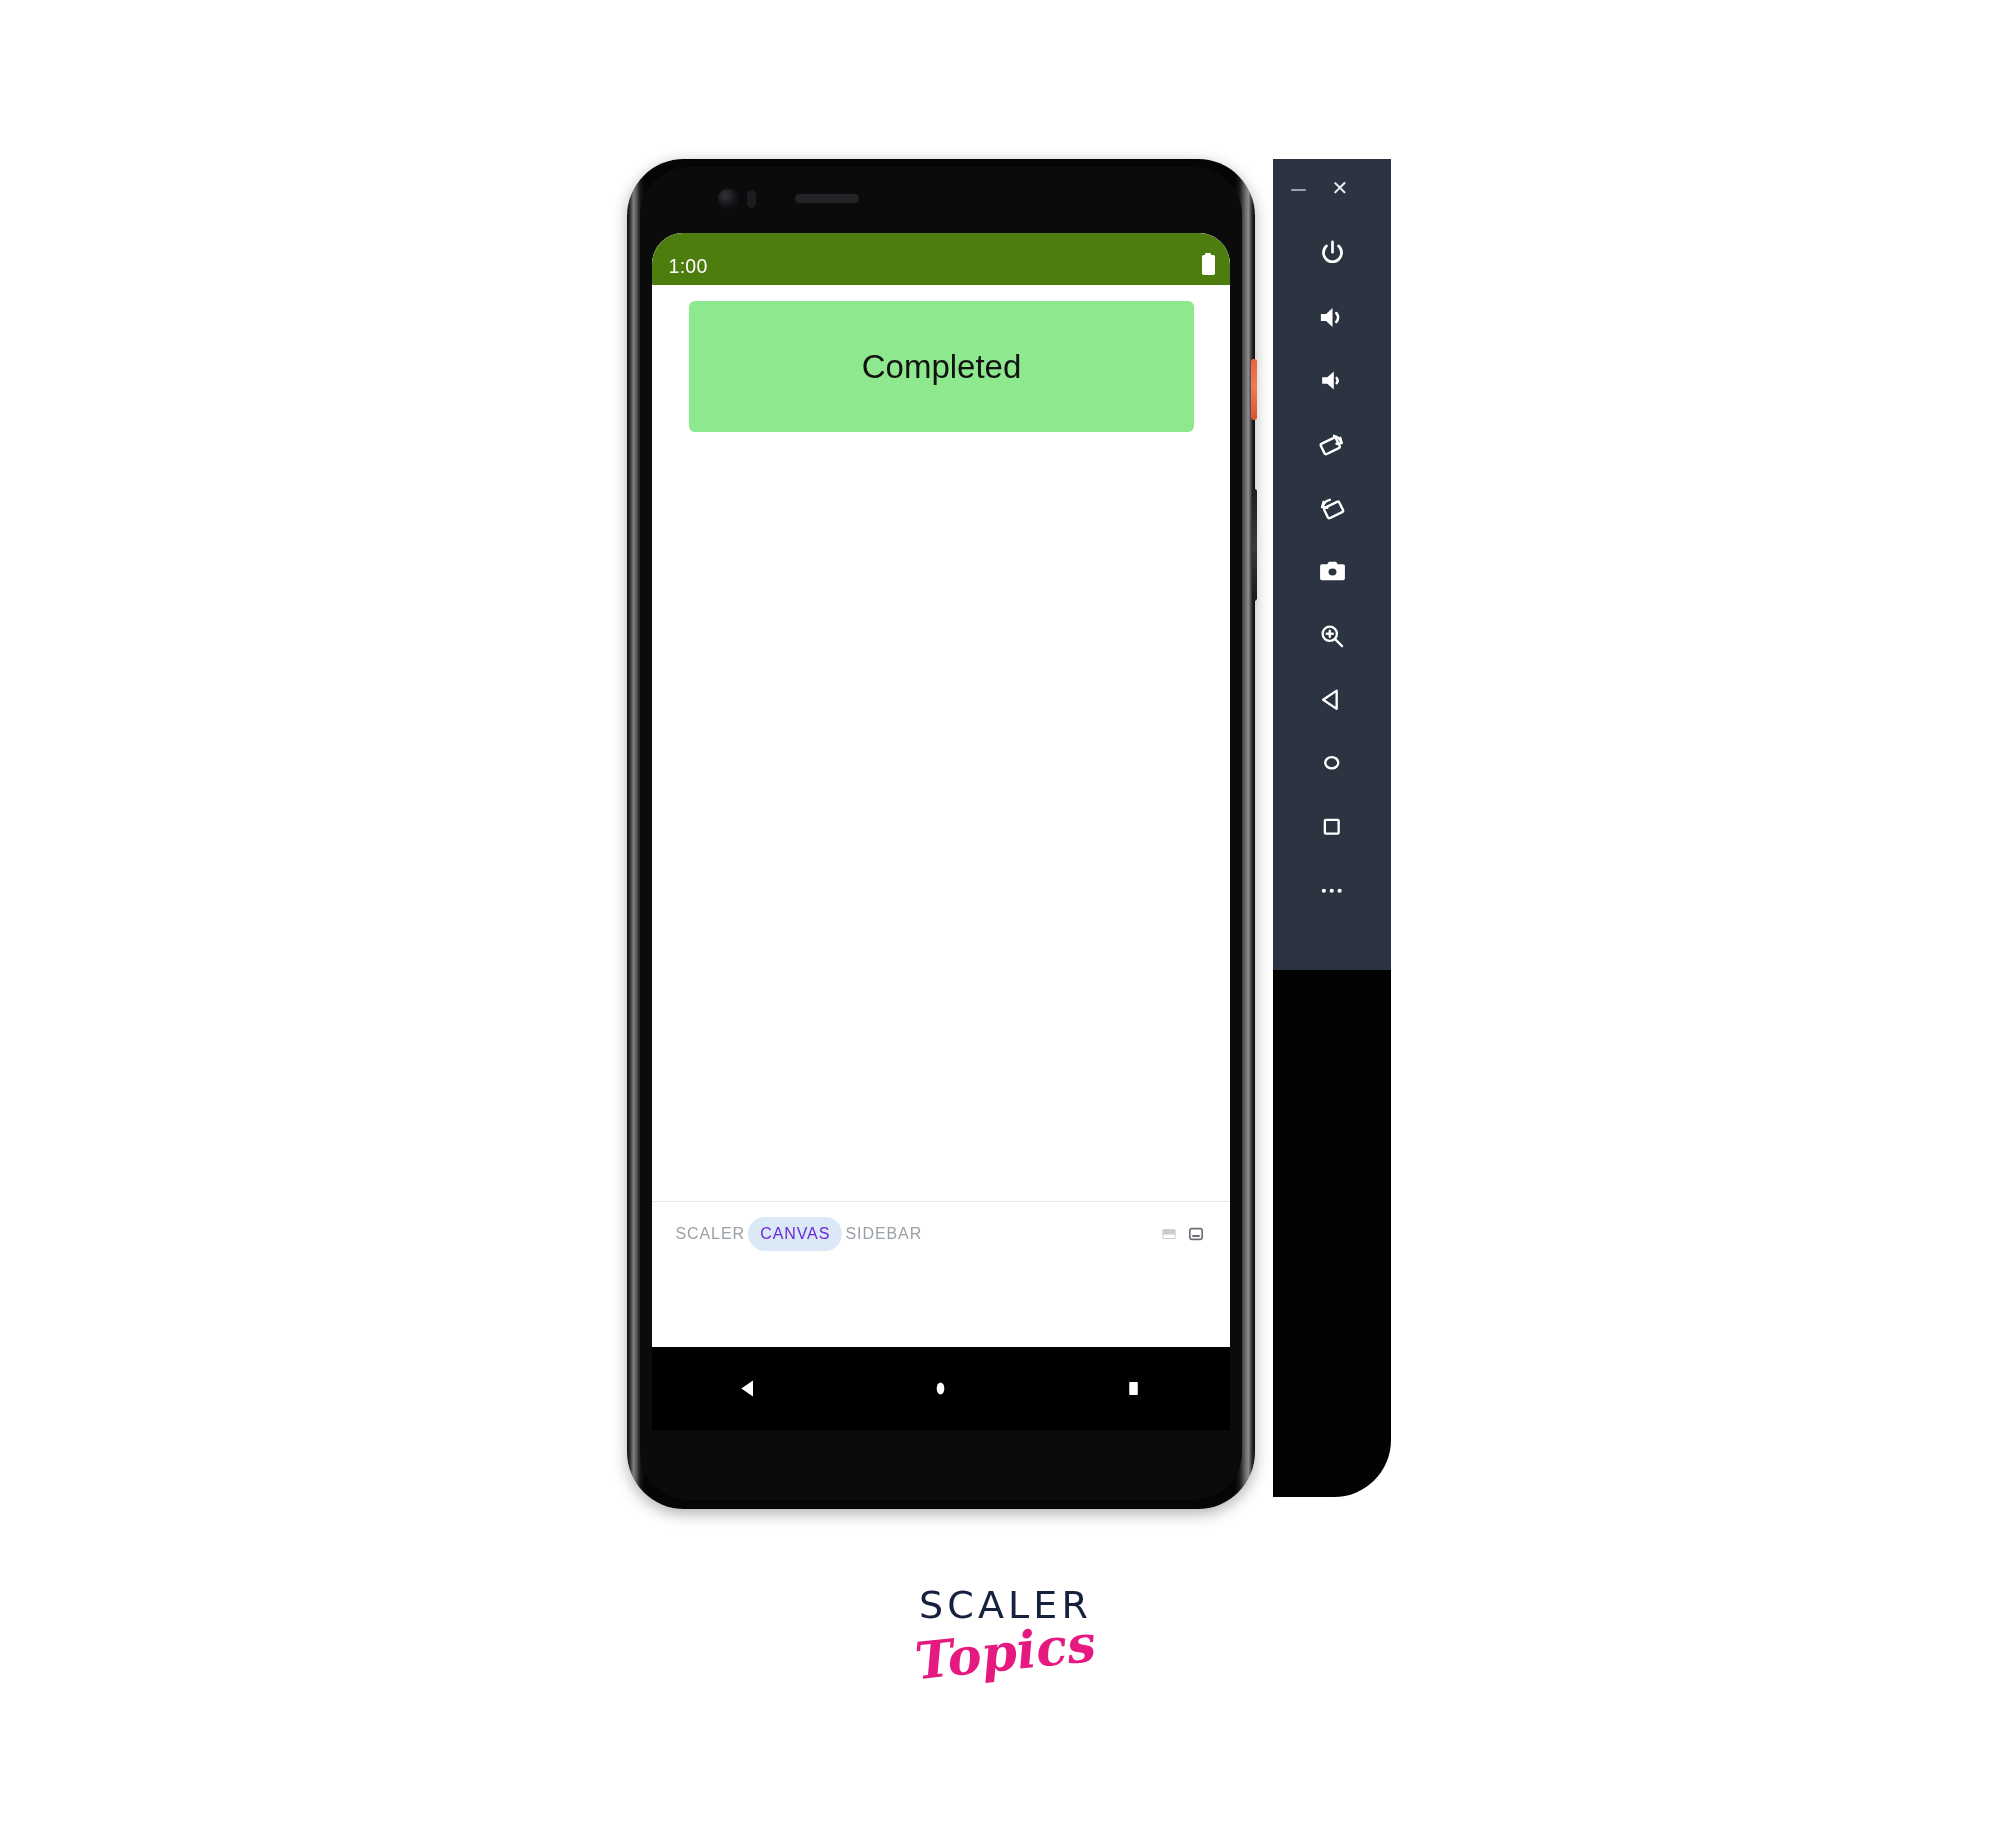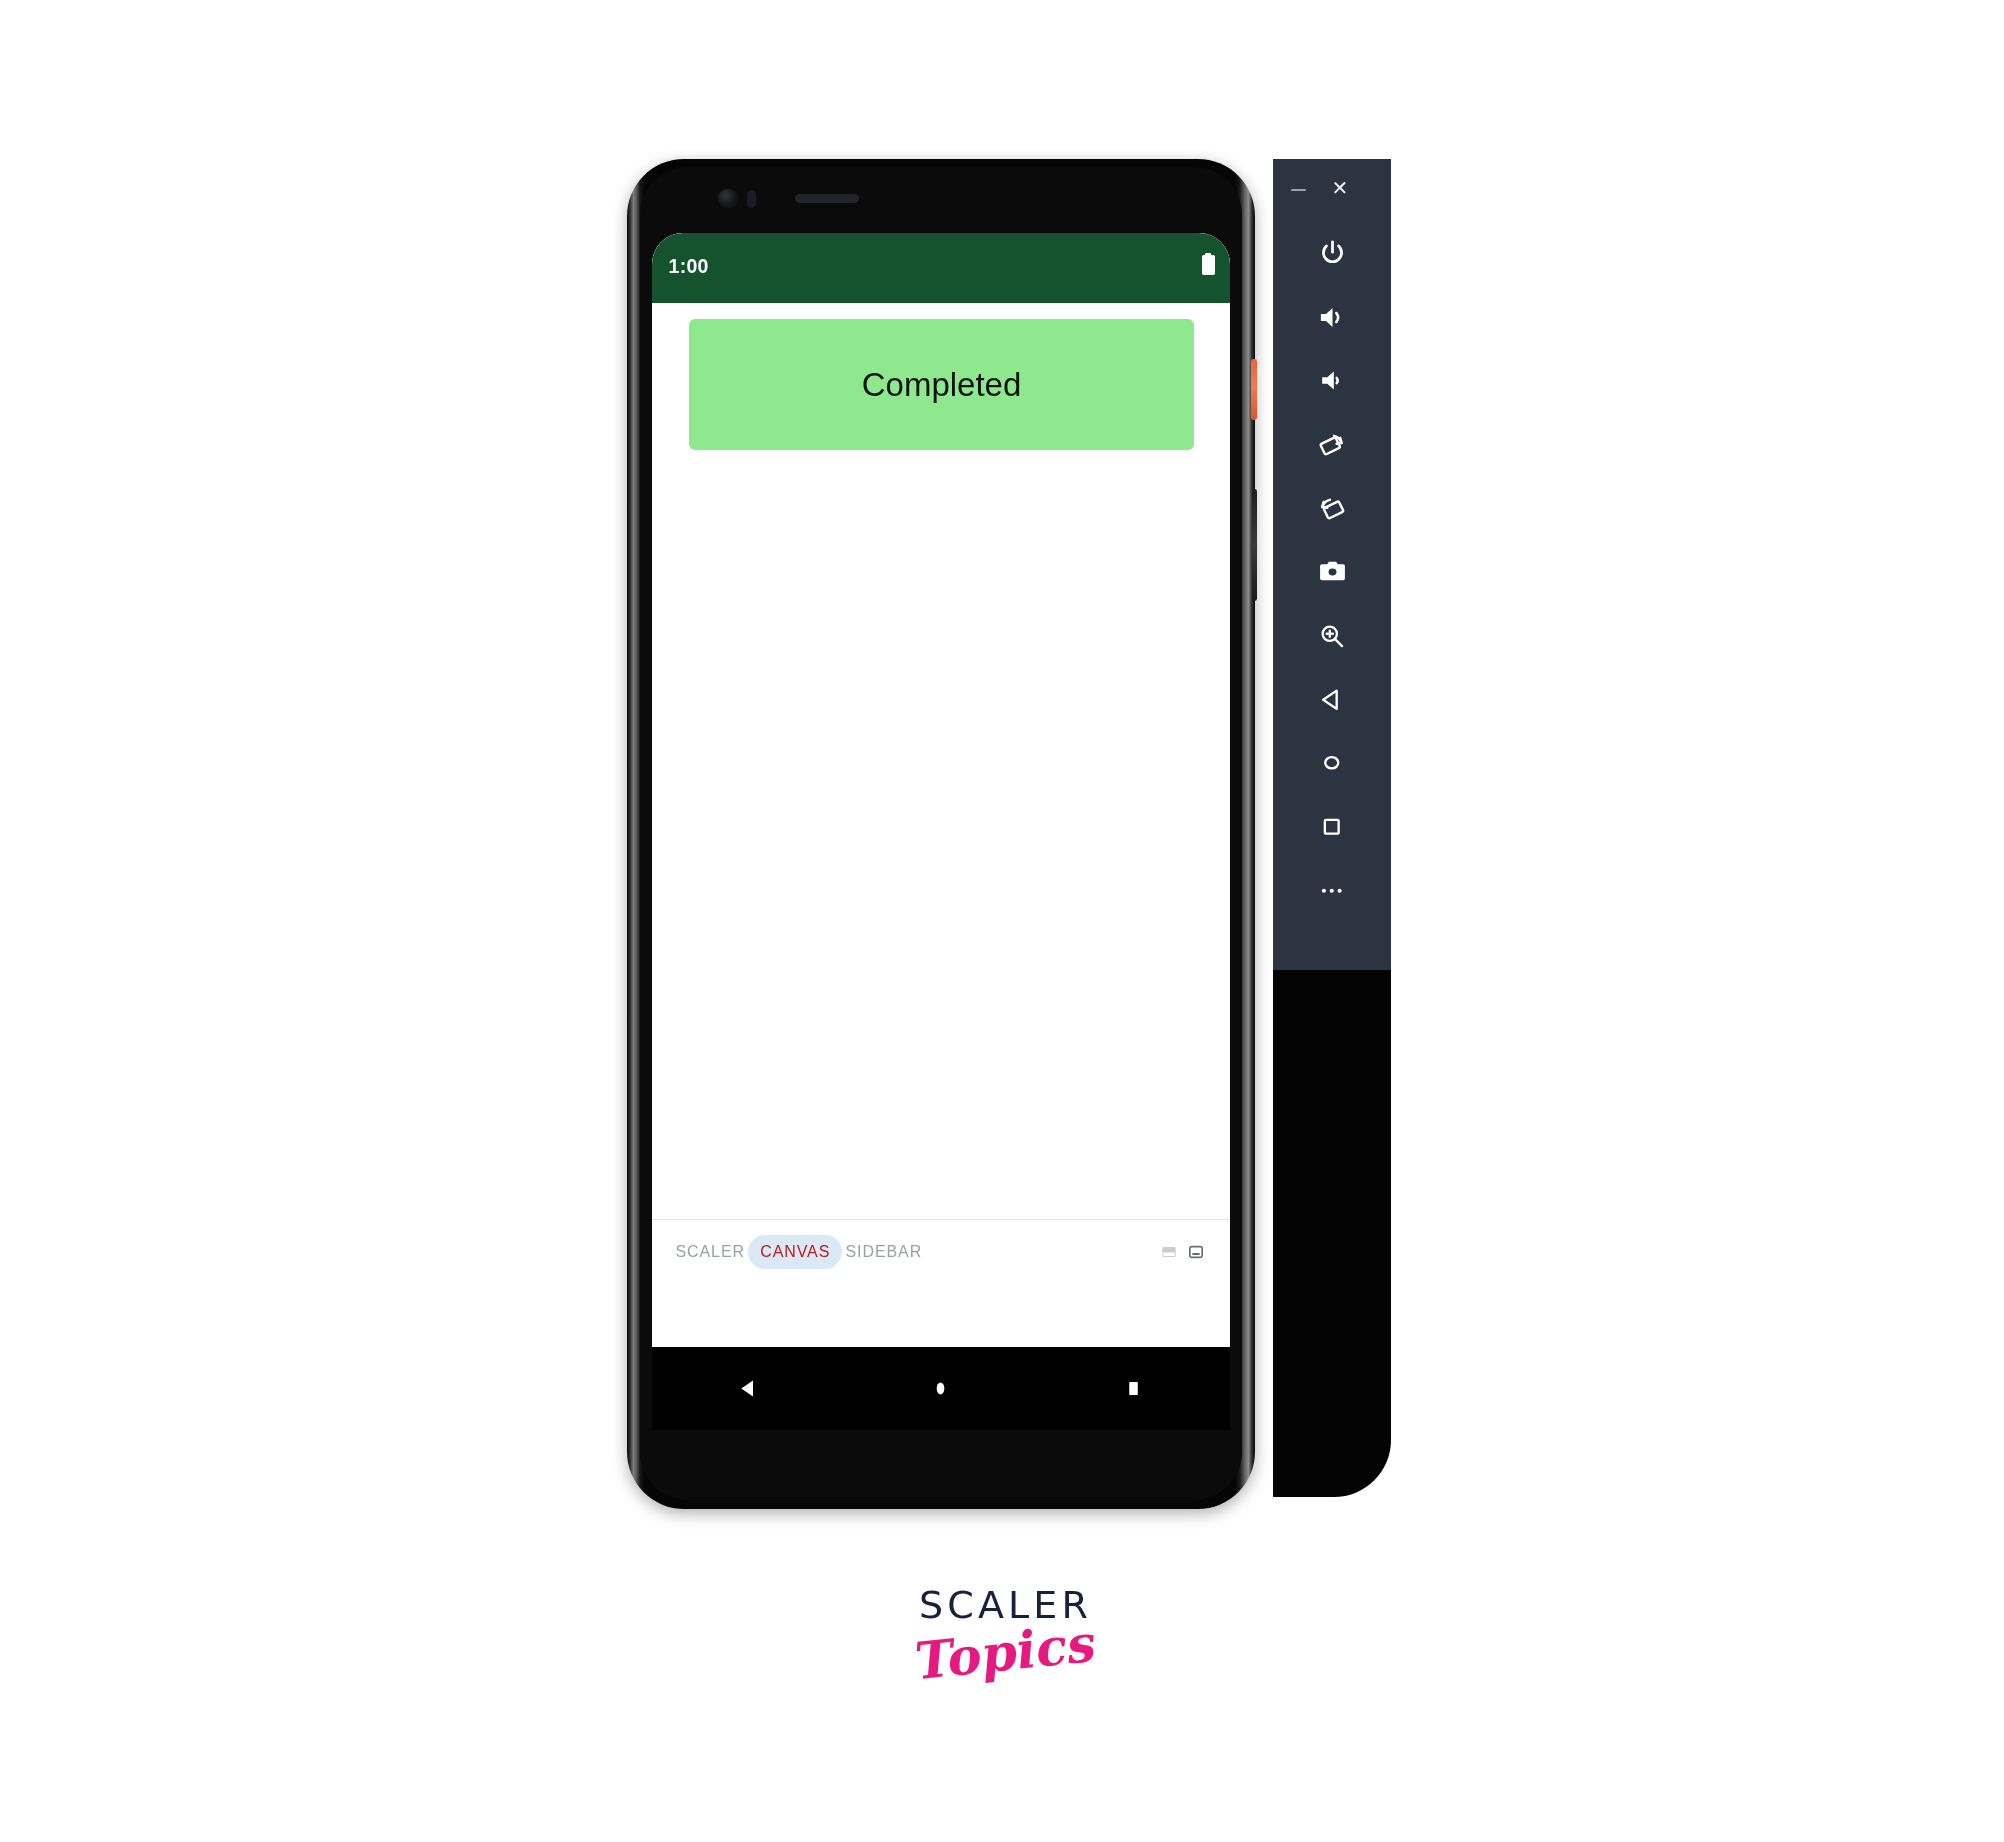--- a/index.html
+++ b/index.html
@@ -168,25 +168,24 @@
     width: 578px;
     height: 1114px;
     background: #ffffff;
     overflow: hidden;
     border-top-left-radius: 31px;
     border-top-right-radius: 31px;
   }
 
   #status-bar {
     position: relative;
-    height: 70px;
-    background: #14532d;
+    height: 52px;
+    background: #4d7c0f;
     border-top-left-radius: 31px;
     border-top-right-radius: 31px;
-    font-weight: bold;
   }
   #status-time {
     position: absolute;
     left: 16.5px;
     top: 22.4px;
     color: #ffffff;
     font-size: 19.5px;
     letter-spacing: 0.3px;
   }
   #status-battery {
@@ -250,21 +249,21 @@
   .strip-tab {
     font-size: 16px;
     letter-spacing: 0.9px;
     color: #9aa0a6;
     padding: 0 3.5px;
     cursor: pointer;
     white-space: nowrap;
   }
   .strip-tab.first { margin-left: 20px; }
   .strip-tab.active {
-    color: #b91c1c;
+    color: #6d28d9;
     background: #dbe8f6;
     border-radius: 23.6px;
     padding: 8.3px 11.8px;
     font-weight: 500;
   }
   .strip-spacer { flex: 1; }
   .strip-icon {
     width: 27px;
     height: 27px;
     display: flex;

